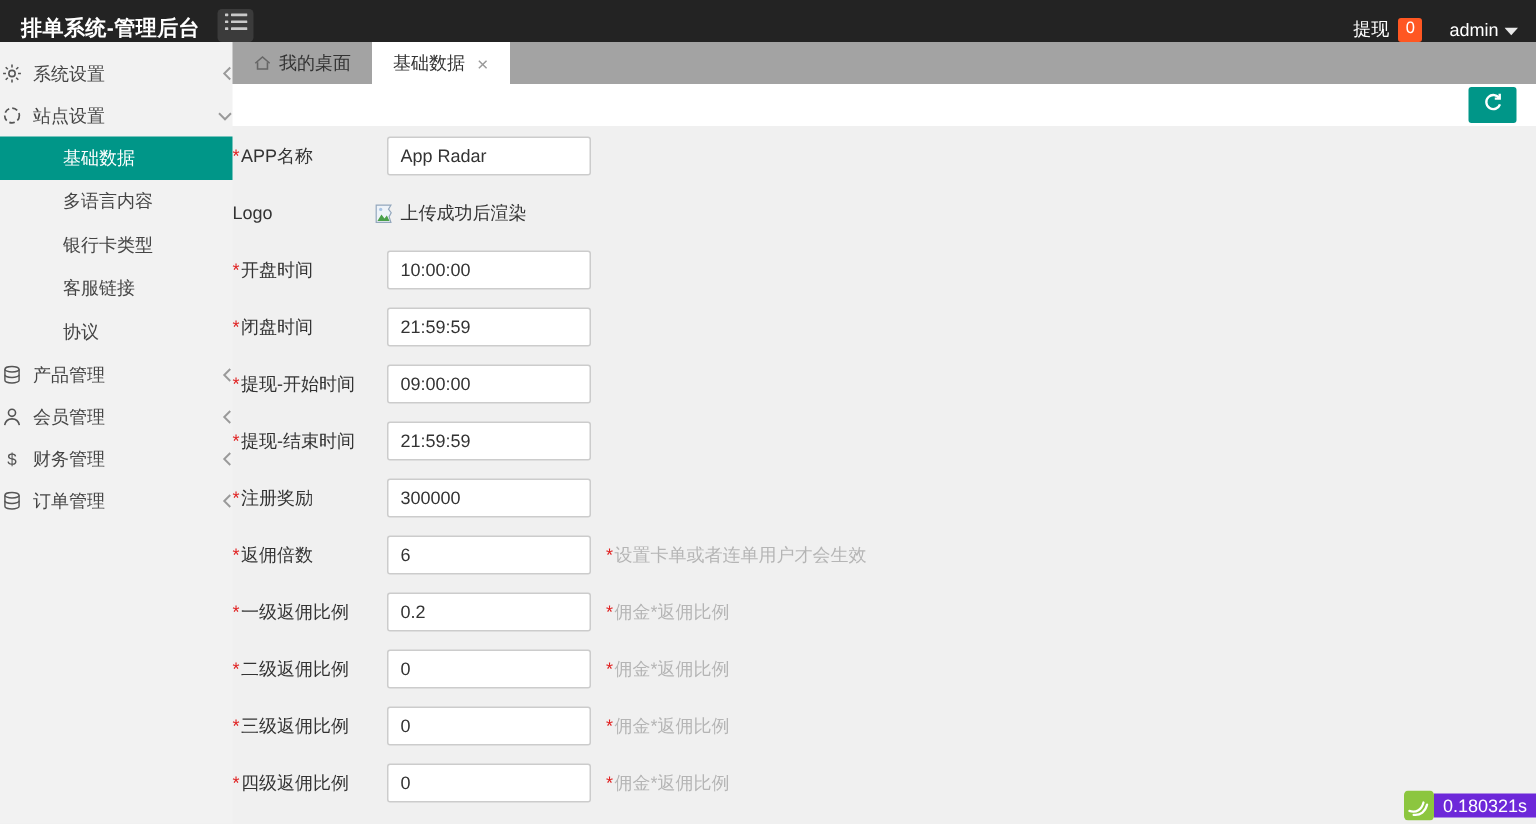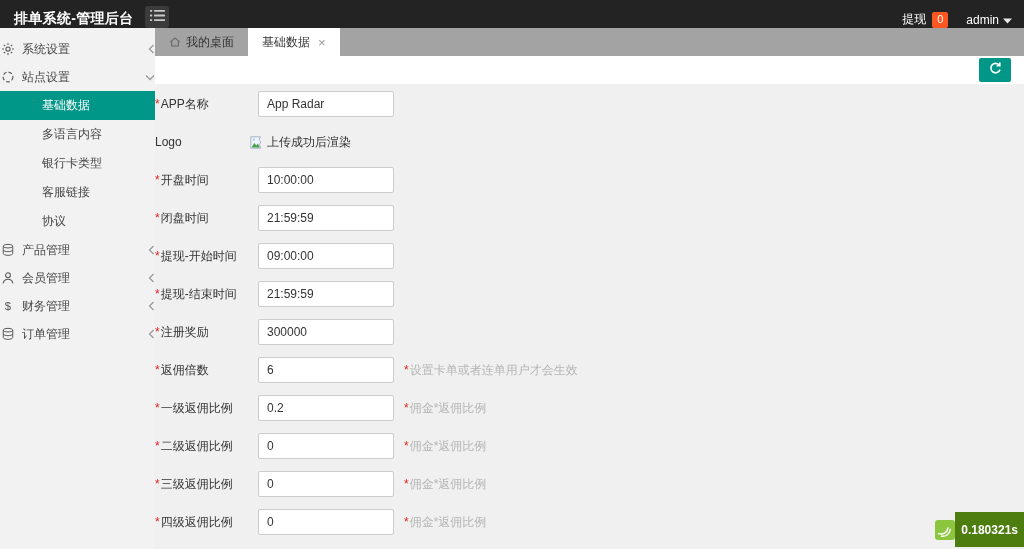--- a/index.html
+++ b/index.html
@@ -52,21 +52,21 @@
   .req{color:var(--required);font-style:normal;margin-right:1px}
   .f-input{margin-left:8px;width:136px;height:24px;border:1px solid #ccc;border-radius:2px;
     padding:12px 8px;font-size:12px;color:#333;background:#fff;outline:none;flex:none;
     font-family:"Liberation Sans","DejaVu Sans",sans-serif}
   .f-hint{margin-left:10px;font-size:12px;color:#b5b5b5}
   .f-img{margin-left:0;display:flex;align-items:center;gap:2px;font-size:12px;color:#333;cursor:pointer}
   .bimg{display:inline-flex}
   
   .trace{position:absolute;right:0;bottom:2px;display:flex;align-items:center}
   .trace-icon{display:inline-flex;cursor:pointer}
-  .trace-time{background:#4d7c0f;color:#fff;font-size:12px;font-weight:bold;height:35px;
+  .trace-time{background:#6d28d9;color:#fff;font-size:12px;font-weight:normal;height:16px;
     display:flex;align-items:center;padding:0 6px}
 </style>
 </head>
 <body>
 
 <div class="app">
 
   <header class="topbar">
     <div class="brand">排单系统-管理后台</div>
     <div class="hamburger">

